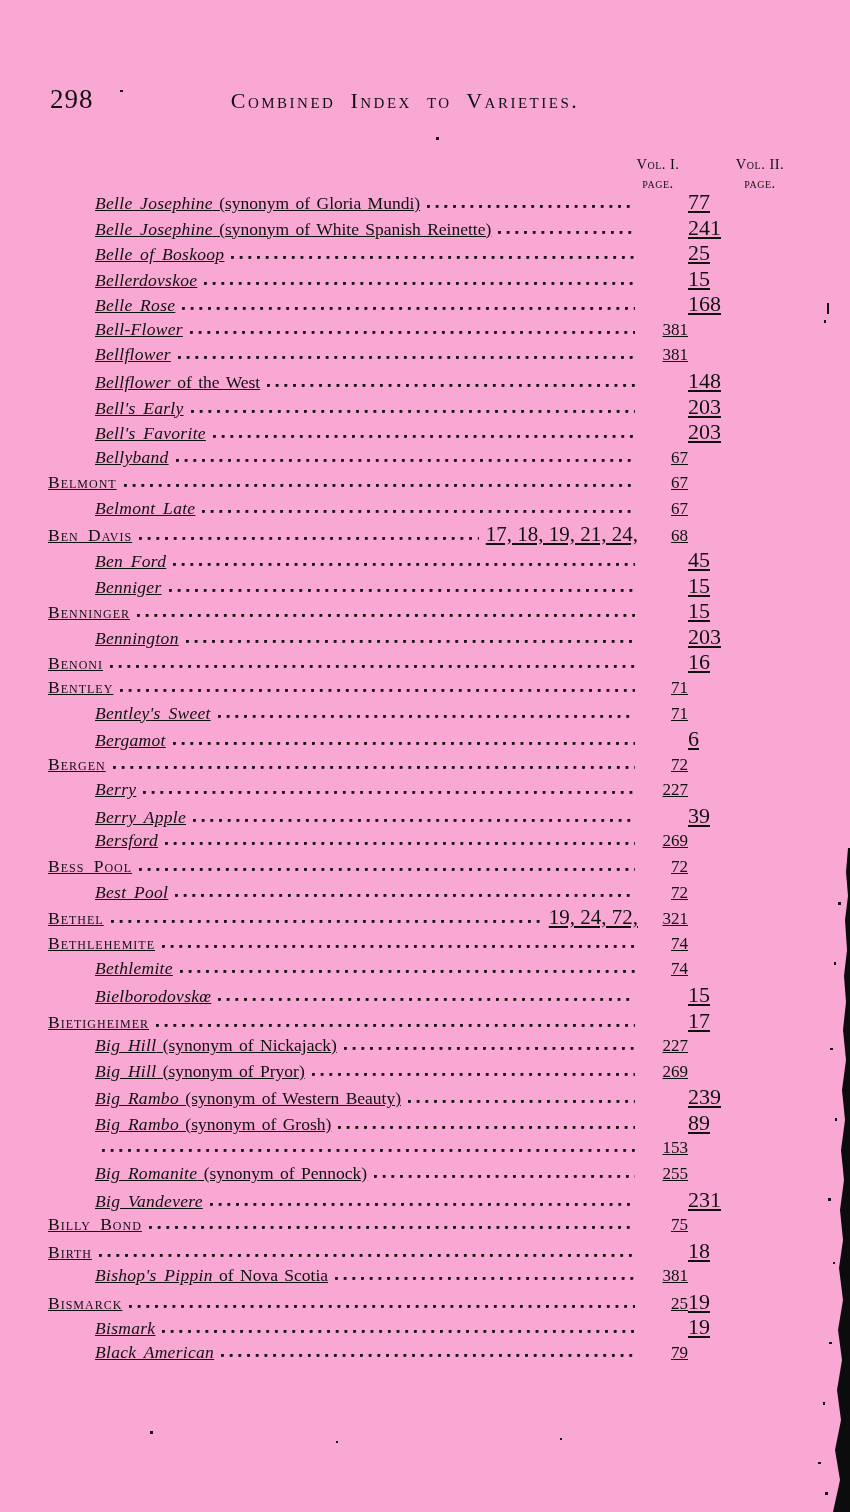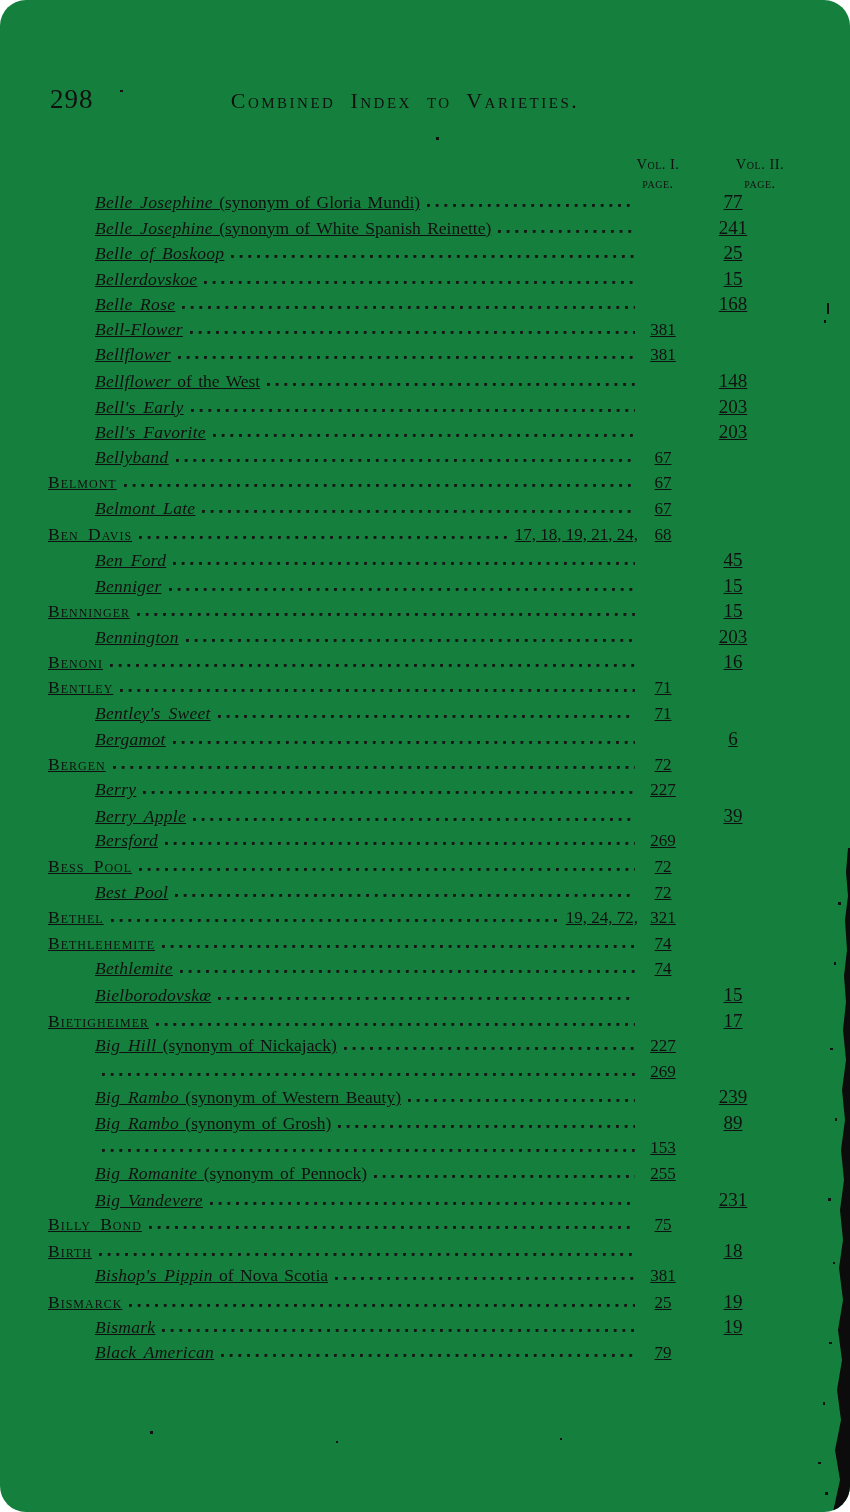--- a/index.html
+++ b/index.html
@@ -1,18 +1,18 @@
 <!DOCTYPE html>
 <html><head>
 <meta charset="utf-8">
 <style>
   html,body{margin:0;padding:0;background:#ffffff;}
   .page{
-    position:relative;width:850px;height:1512px;background:#15803d;overflow:hidden;
-    font-family:"Liberation Serif","DejaVu Serif",serif;color:#101010;border-radius:26px;
+    position:relative;width:850px;height:1512px;background:#f9a8d4;overflow:hidden;
+    font-family:"Liberation Serif","DejaVu Serif",serif;color:#101010;
   }
   .pagenum{position:absolute;left:50px;top:84px;font-size:27px;letter-spacing:1px;}
   .title{
     position:absolute;left:80px;right:120px;top:88px;text-align:center;
     font-variant:small-caps;font-size:22px;letter-spacing:2.5px;word-spacing:7px;
   }
   .colhead{
     position:absolute;text-align:center;font-variant:small-caps;
     font-size:14.5px;line-height:19px;letter-spacing:0.5px;
   }
@@ -25,23 +25,23 @@
   }
   .row.sub{padding-left:47px;}
   .row.sub .nm{font-style:italic;letter-spacing:0.3px;word-spacing:3px;}
   .row.main .nm{font-variant:small-caps;letter-spacing:1px;word-spacing:4px;font-size:17.5px;}
   .sfx{font-style:normal;word-spacing:2px;}
   .leader{
     flex:1 1 auto;min-width:12px;height:5px;margin:0 3px 0 7px;
     background-image:radial-gradient(circle at 1.4px 2.4px,#161616 1.35px,rgba(0,0,0,0) 1.8px);
     background-size:8.7px 5px;background-repeat:repeat-x;background-position:0 0;
   }
-  .pre{padding-left:4px;font-size:17px;}
-  .v1{width:50px;text-align:center;font-size:17px;flex:0 0 auto;}
-  .v2{width:90px;text-align:center;font-size:19px;flex:0 0 auto;}
+  .pre{padding-left:4px;font-size:21px;}
+  .v1{width:50px;text-align:right;font-size:17px;flex:0 0 auto;}
+  .v2{width:90px;text-align:left;font-size:22px;flex:0 0 auto;}
   .artifacts{position:absolute;left:0;top:0;pointer-events:none;}
 </style>
 </head>
 <body>
 
 <div class="page">
 
   <span class="pagenum">298</span>
   <span class="title">Combined Index to Varieties.</span>
 
@@ -255,20 +255,21 @@
         <span class="v1"></span>
         <span class="v2">17</span>
       </div>
       <div class="row sub">
         <span class="name"><span class="nm">Big Hill</span><span class="sfx"> (synonym of Nickajack)</span></span>
         <span class="leader"></span>
         <span class="v1">227</span>
         <span class="v2"></span>
       </div>
       <div class="row sub">
+        <span class="name"><span class="nm">Big Hill</span><span class="sfx"> (synonym of Pryor)</span></span>
         <span class="leader"></span>
         <span class="v1">269</span>
         <span class="v2"></span>
       </div>
       <div class="row sub">
         <span class="name"><span class="nm">Big Rambo</span><span class="sfx"> (synonym of Western Beauty)</span></span>
         <span class="leader"></span>
         <span class="v1"></span>
         <span class="v2">239</span>
       </div>

